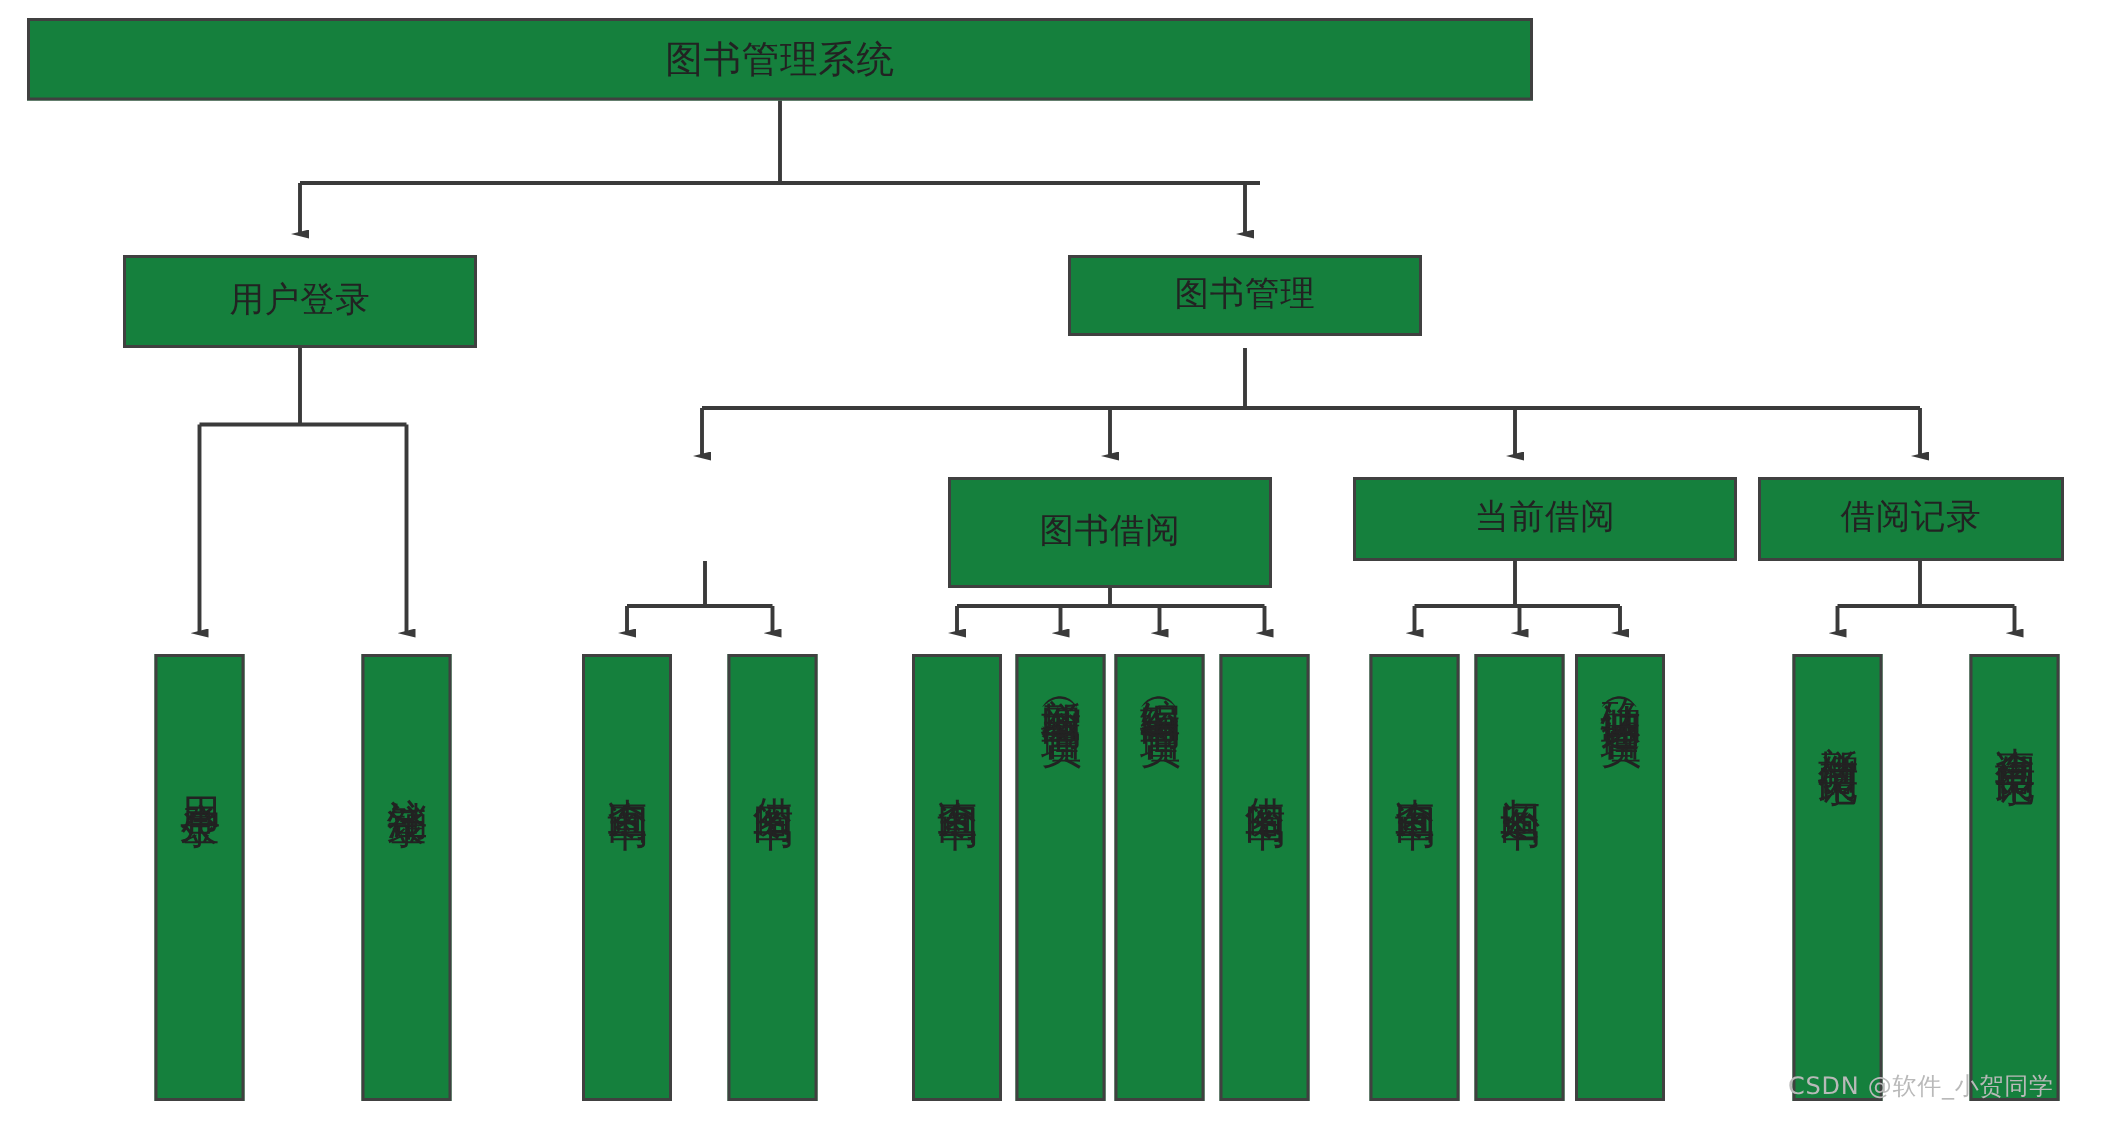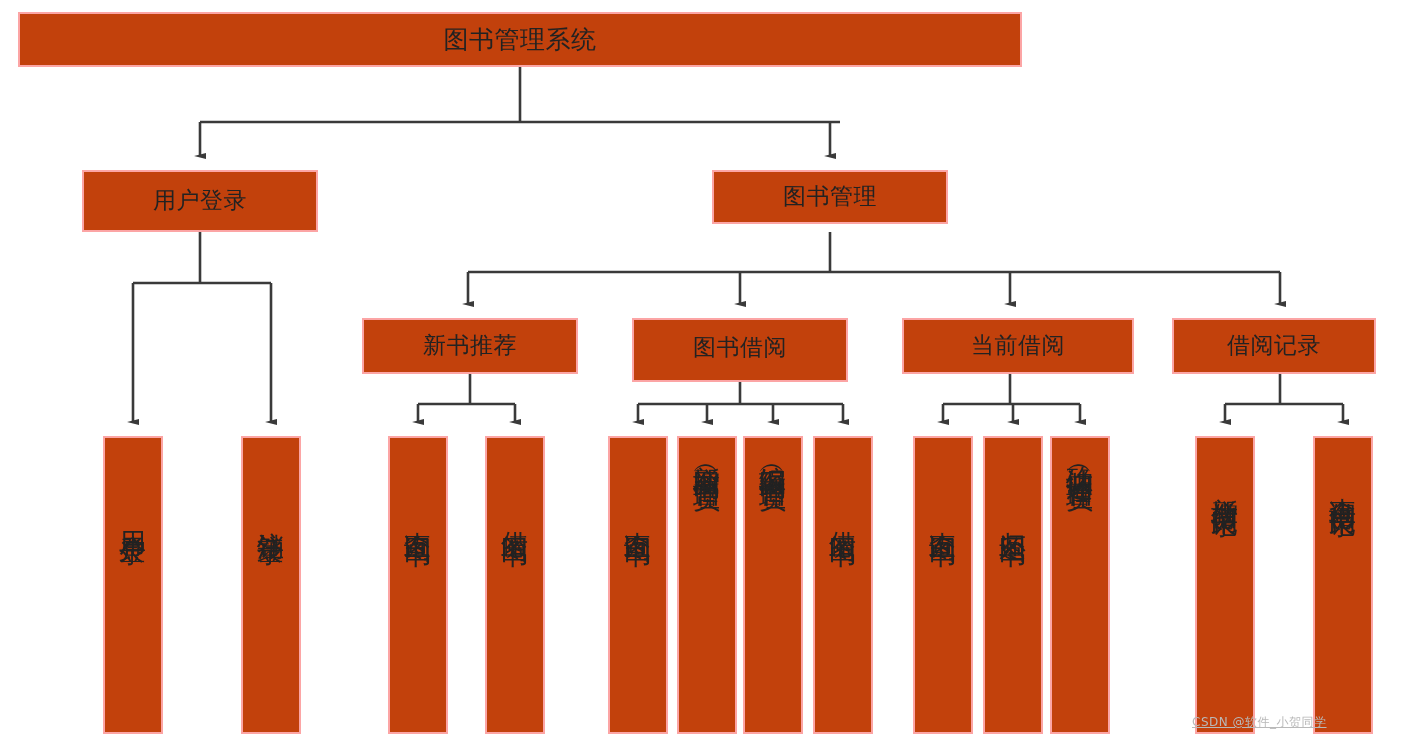--- a/index.html
+++ b/index.html
@@ -18,22 +18,22 @@
   svg#edges{
     position:absolute;
     left:0; top:0;
     width:1405px;
     height:747px;
     pointer-events:none;
   }
   .node{
     position:absolute;
     box-sizing:border-box;
-    background:#c2410c;
-    border:2px solid #fca5a5;
+    background:#15803d;
+    border:2px solid #404040;
     display:flex;
     align-items:center;
     justify-content:center;
     z-index:2;
   }
   .node .label{
     display:block;
     text-align:center;
     line-height:1.18;
     letter-spacing:0.5px;
@@ -55,26 +55,25 @@
     writing-mode:vertical-rl;
     text-orientation:upright;
     font-size:27px;
     line-height:1.0;
     letter-spacing:3px;
     white-space:nowrap;
   }
   .watermark{
     position:absolute;
     z-index:5;
-    font-size:12px;
+    font-size:16px;
     color:#b9b9b9;
     letter-spacing:0.5px;
     white-space:nowrap;
     user-select:none;
-    text-decoration:underline;
   }
 </style>
 </head>
 <body>
 
 <div id="canvas">
 
   <svg id="edges" viewBox="0 0 1405 747" xmlns="http://www.w3.org/2000/svg">
     <defs>
       <marker id="arrow" markerWidth="10" markerHeight="12" refX="3" refY="6" orient="auto" markerUnits="userSpaceOnUse">
@@ -129,27 +128,24 @@
     <span class="label">图书管理系统</span>
   </div>
 
   <div class="node h" style="left:82px; top:170px; width:236px; height:62px;">
     <span class="label">用户登录</span>
   </div>
   <div class="node h" style="left:712px; top:170px; width:236px; height:54px;">
     <span class="label">图书管理</span>
   </div>
 
-  <div class="node h" style="left:362px; top:318px; width:216px; height:56px;">
-    <span class="label">新书推荐</span>
-  </div>
-  <div class="node h" style="left:632px; top:318px; width:216px; height:64px;font-family:Liberation Mono, monospace;">
+  <div class="node h" style="left:632px; top:318px; width:216px; height:74px;">
     <span class="label">图书借阅</span>
   </div>
-  <div class="node h" style="left:902px; top:318px; width:232px; height:56px;">
+  <div class="node h" style="left:902px; top:318px; width:256px; height:56px;">
     <span class="label">当前借阅</span>
   </div>
   <div class="node h" style="left:1172px; top:318px; width:204px; height:56px;">
     <span class="label">借阅记录</span>
   </div>
 
   <div class="node v" style="left:103px; top:436px; width:60px; height:298px; padding-top:72px;">
     <span class="label">用户登录</span>
   </div>
   <div class="node v" style="left:241px; top:436px; width:60px; height:298px; padding-top:72px;">

